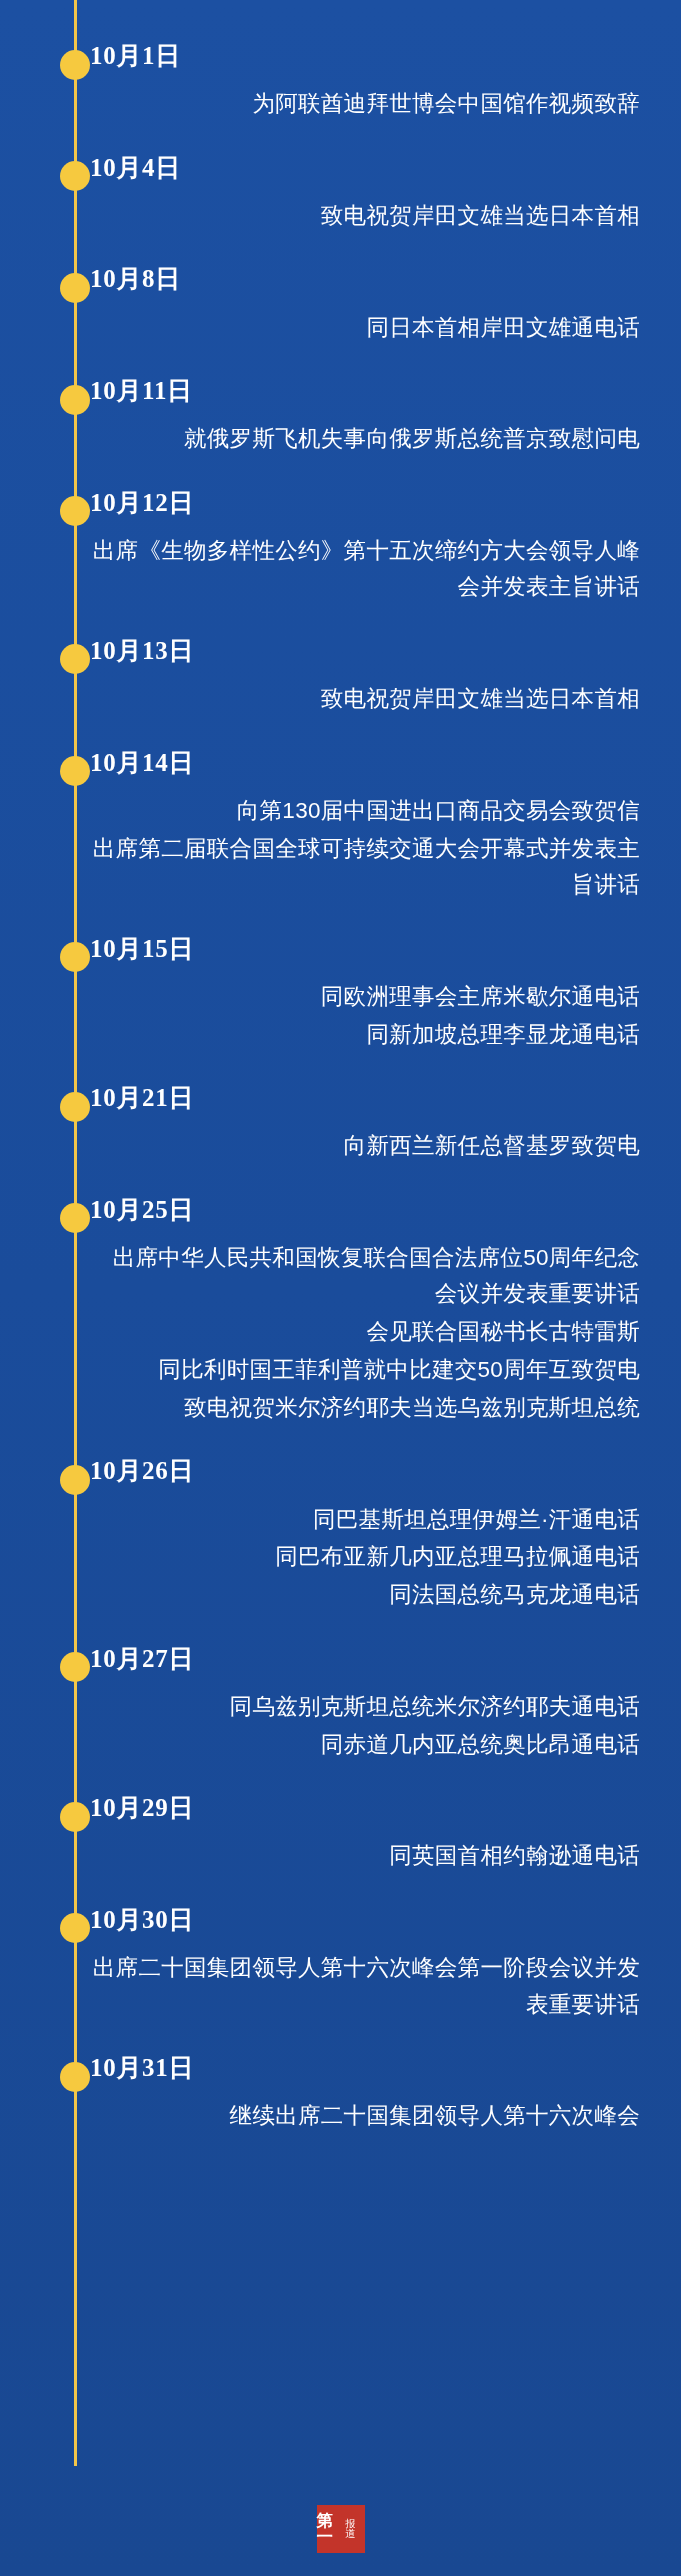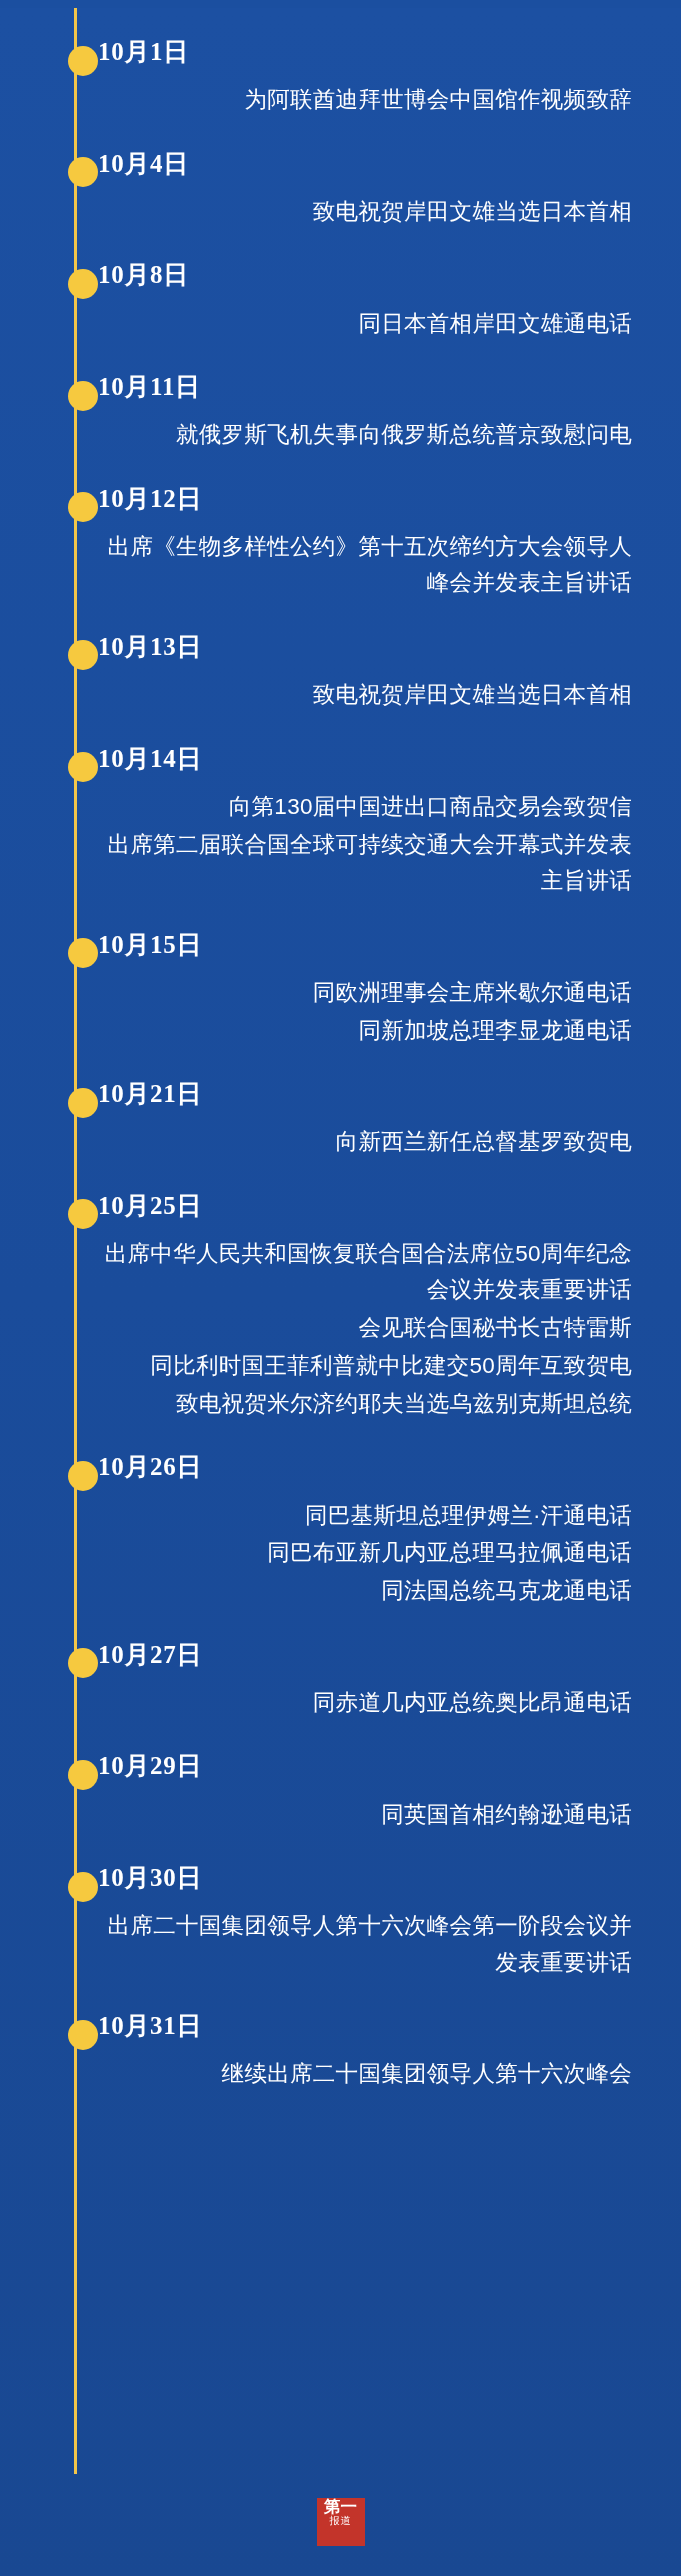--- a/index.html
+++ b/index.html
@@ -27,22 +27,22 @@
   .rail {
     position: absolute;
     left: 74px;
     top: 0;
     width: 3.4px;
     height: 2466px;
     background: #f3c64a;
   }
   .timeline {
     position: relative;
-    padding: 28px 0 0 0;
-    margin: 8px;
+    padding: 40px 0 0 0;
+    margin: 0;
     list-style: none;
   }
   .entry {
     position: relative;
     padding-left: 90px;
     padding-right: 41px;
     margin-bottom: 29px;
   }
   .dot {
     position: absolute;
@@ -74,27 +74,28 @@
     line-height: 1.62;
     color: #ffffff;
     letter-spacing: 0.3px;
     font-family: "Liberation Sans", sans-serif;
     margin-bottom: 1.4px;
   }
   .footer-logo {
     position: absolute;
     left: 50%;
     transform: translateX(-50%);
-    bottom: 38px;
+    bottom: 23px;
     width: 48px;
     height: 48px;
     background: #c3342a;
     display: flex;
     align-items: center;
-    flex-direction: column;
+    justify-content: center;
+    flex-direction: row;
     line-height: 1;
   }
   .footer-logo .big {
     font-size: 16.4px;
     font-weight: bold;
     color: #ffffff;
     letter-spacing: 0;
     margin-bottom: 2px;
   }
   .footer-logo .small {
@@ -190,20 +191,21 @@
         <ul class="events">
           <li class="event">同巴基斯坦总理伊姆兰·汗通电话</li>
           <li class="event">同巴布亚新几内亚总理马拉佩通电话</li>
           <li class="event">同法国总统马克龙通电话</li>
         </ul>
       </li>
       <li class="entry">
         <span class="dot"></span>
         <div class="date">10月27日</div>
         <ul class="events">
+          <li class="event">同乌兹别克斯坦总统米尔济约耶夫通电话</li>
           <li class="event">同赤道几内亚总统奥比昂通电话</li>
         </ul>
       </li>
       <li class="entry">
         <span class="dot"></span>
         <div class="date">10月29日</div>
         <ul class="events">
           <li class="event">同英国首相约翰逊通电话</li>
         </ul>
       </li>

